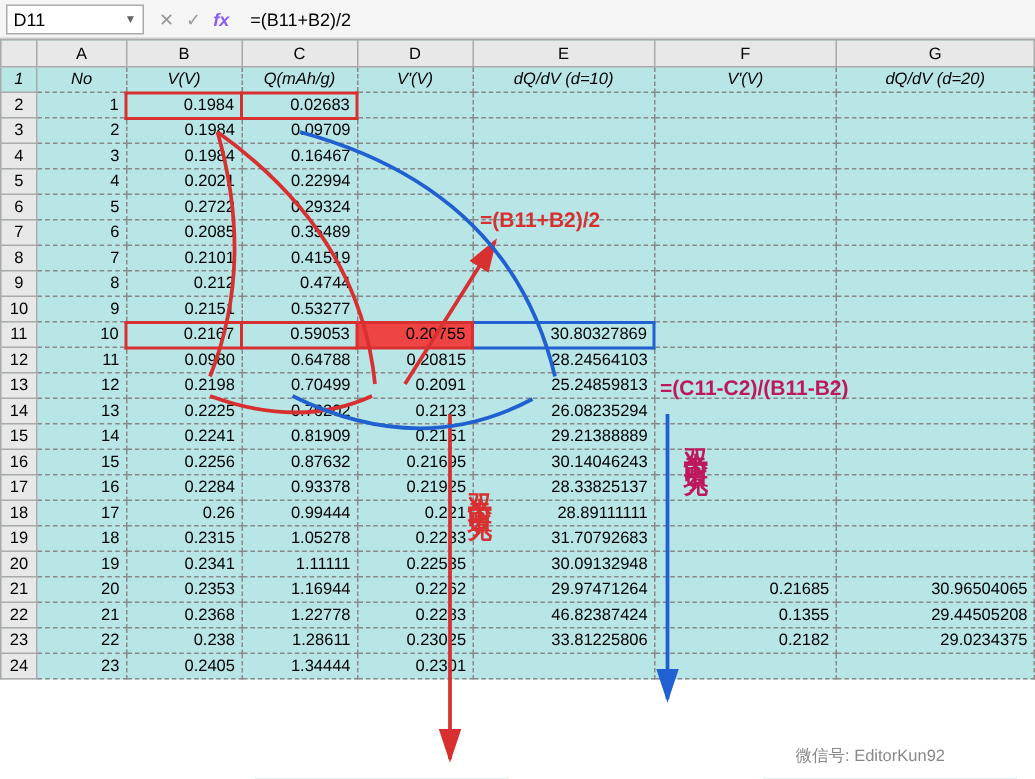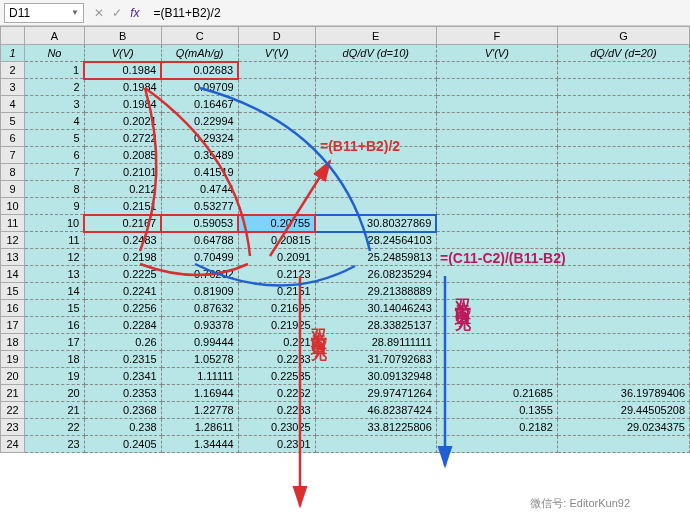--- a/index.html
+++ b/index.html
@@ -1,32 +1,32 @@
 <!DOCTYPE html>
 <html><head>
 <meta charset="utf-8">
 <style>
 *{box-sizing:border-box;margin:0;padding:0;font-family:Arial,"Microsoft YaHei",sans-serif}
 body{width:690px;height:519px;overflow:hidden;background:#fff;position:relative;font-size:12px}
 .fbar{height:26px;background:#f5f5f5;border-bottom:1px solid #ccc;display:flex;align-items:center;padding:2px 4px;gap:4px}
-.nbox{width:80px;height:20px;border:1px solid #aaa;background:#fff;display:flex;align-items:center;justify-content:space-between;padding:0 4px}
+.nbox{width:92px;height:20px;border:1px solid #aaa;background:#fff;display:flex;align-items:center;justify-content:space-between;padding:0 4px}
 .nbox .dd{font-size:8px;color:#666}
 .fctrl{display:flex;gap:8px;align-items:center;padding:0 6px;color:#999}
-.fx{font-style:italic;color:#4c1d95;font-weight:normal}
+.fx{font-style:italic;color:#8b5cf6;font-weight:bold}
 .finput{flex:1;padding:0 4px;font-size:12px}
 .grid{position:relative;background:#b8e6e6}
 table{border-collapse:collapse;width:100%}
 th,td{border:1px dashed #888;height:17px;text-align:right;padding:0 4px;font-size:11px;white-space:nowrap}
 th{background:#e8e8e8;text-align:center;font-weight:normal;border:1px solid #aaa;height:18px}
 th.rh{width:22px;text-align:center;background:#e8e8e8}
 td.rh{background:#e8e8e8;text-align:center;border:1px solid #aaa;font-size:11px}
 .hdr td{font-style:italic;text-align:center;background:#b8e6e6}
 .boxed{border:2px solid #d83030!important}
 .boxedb{border:2px solid #2060d0!important}
-.sel{background:#7dd3fc}
+.sel{background:#ef4444}
 svg.ov{position:absolute;top:0;left:0;pointer-events:none}
 .ann{position:absolute;font-size:14px;font-weight:bold}
 .annr{color:#d83030}
 .annb{color:#be185d}
 .vtext{writing-mode:vertical-rl;font-size:16px;letter-spacing:3px}
 .wm{position:absolute;bottom:8px;right:60px;font-size:11px;color:#888}
 </style>
 </head>
 <body>
 
@@ -174,21 +174,21 @@
           <td class="boxed">0.2167</td>
           <td class="boxed">0.59053</td>
           <td class="boxed sel">0.20755</td>
           <td class="boxedb">30.80327869</td>
           <td></td>
           <td></td>
         </tr>
         <tr>
           <td class="rh">12</td>
           <td>11</td>
-          <td>0.2483</td>
+          <td>0.0980</td>
           <td>0.64788</td>
           <td>0.20815</td>
           <td>28.24564103</td>
           <td></td>
           <td></td>
         </tr>
         <tr>
           <td class="rh">13</td>
           <td>12</td>
           <td>0.2198</td>
@@ -269,21 +269,21 @@
           <td></td>
         </tr>
         <tr>
           <td class="rh">21</td>
           <td>20</td>
           <td>0.2353</td>
           <td>1.16944</td>
           <td>0.2262</td>
           <td>29.97471264</td>
           <td>0.21685</td>
-          <td>36.19789406</td>
+          <td>30.96504065</td>
         </tr>
         <tr>
           <td class="rh">22</td>
           <td>21</td>
           <td>0.2368</td>
           <td>1.22778</td>
           <td>0.2283</td>
           <td>46.82387424</td>
           <td>0.1355</td>
           <td>29.44505208</td>

